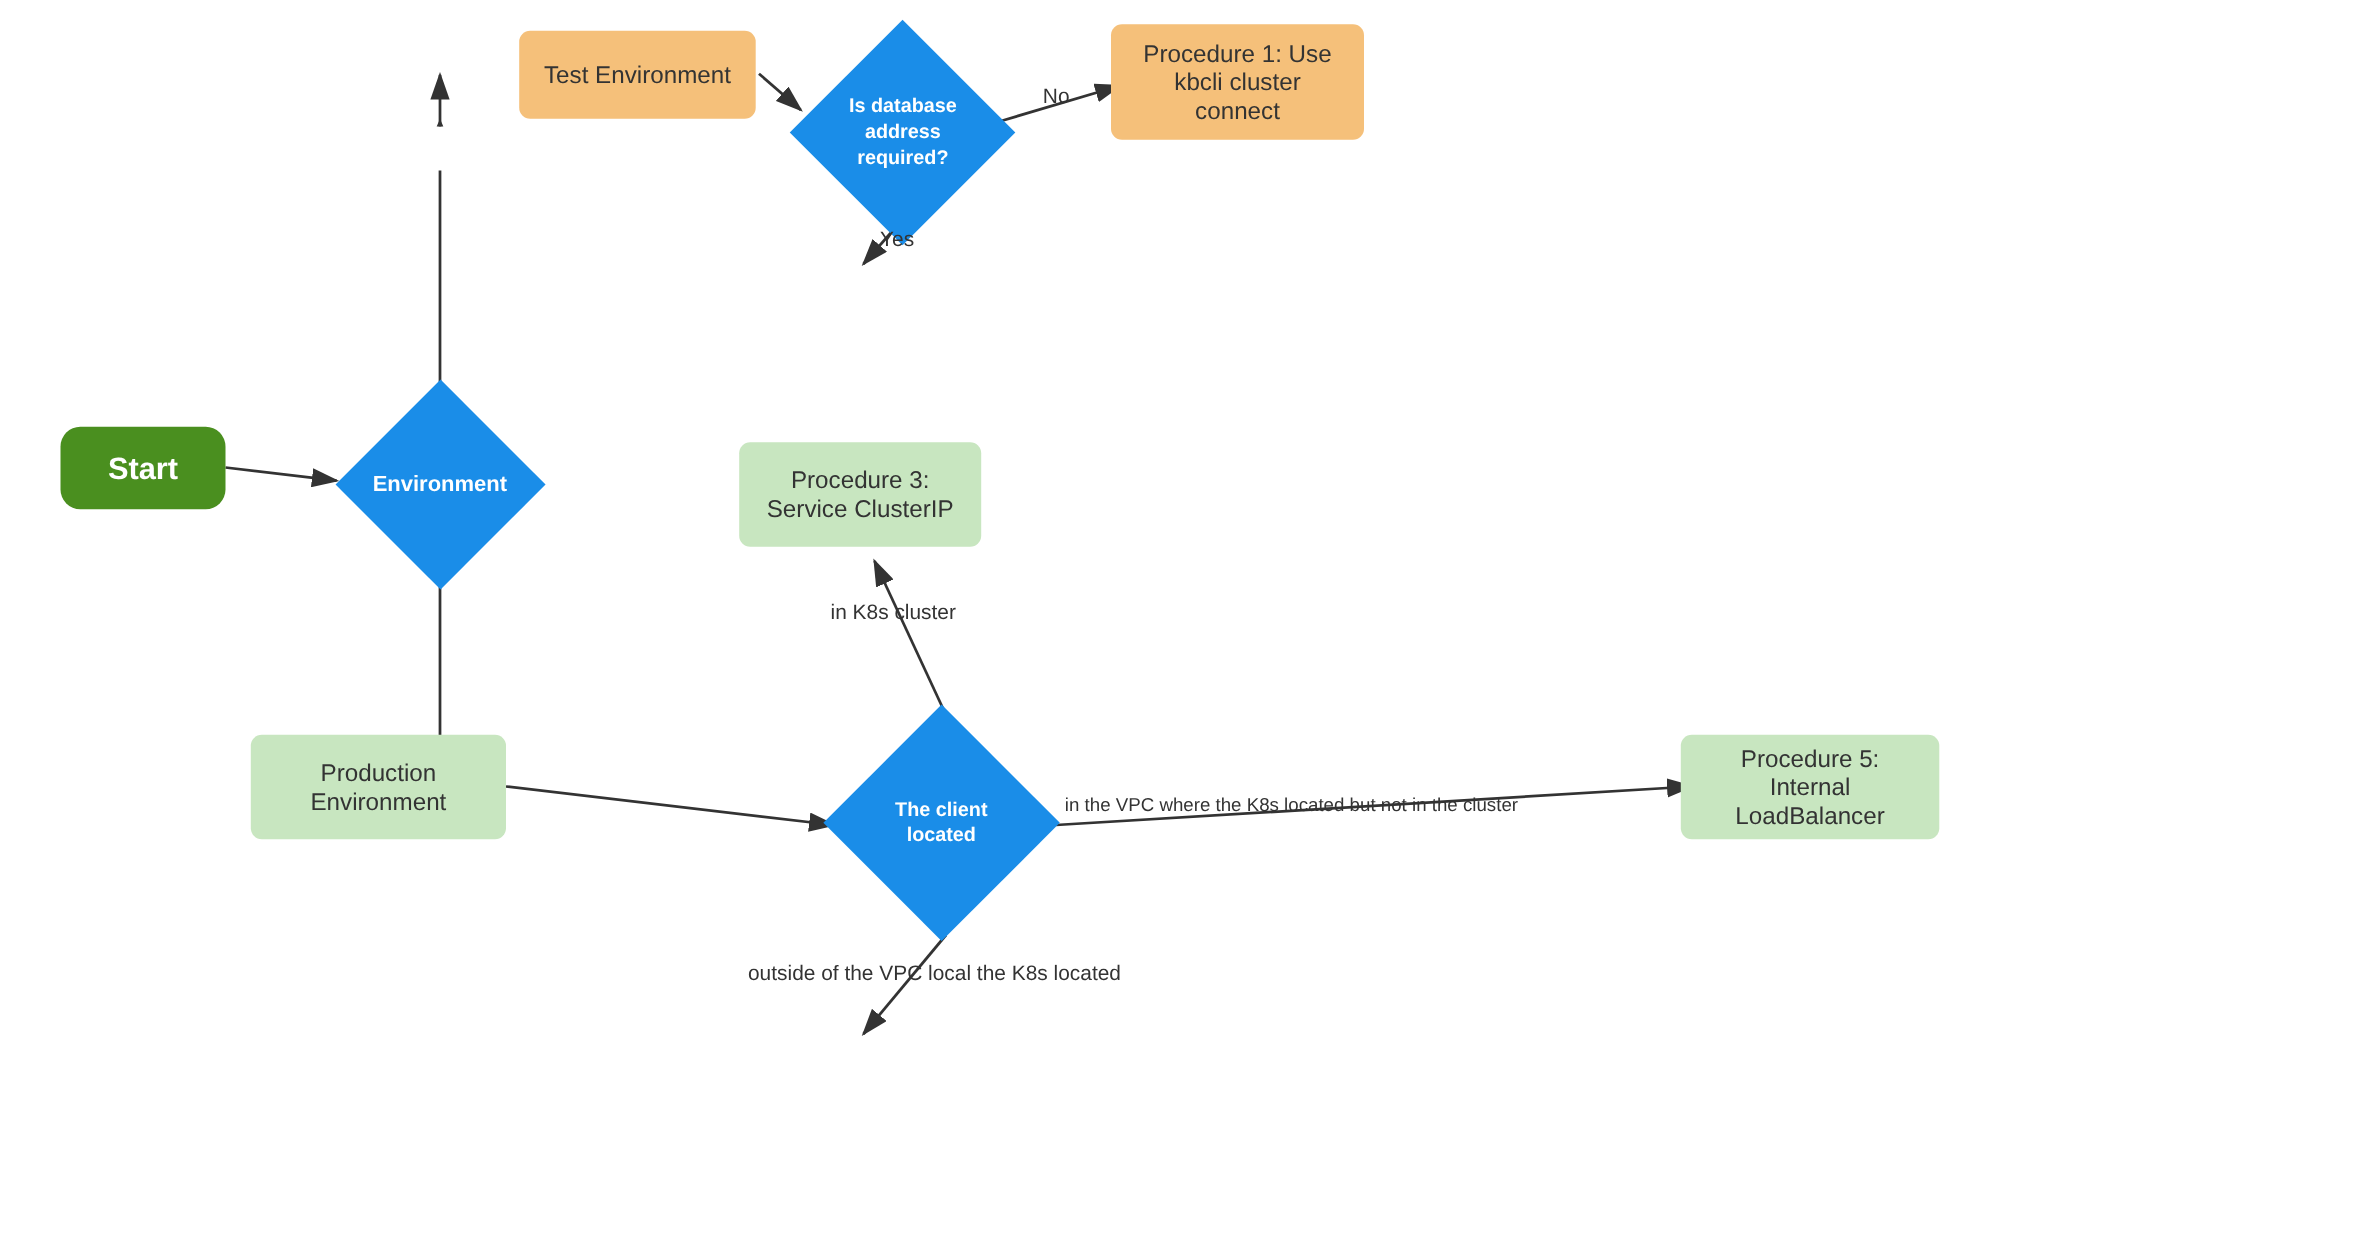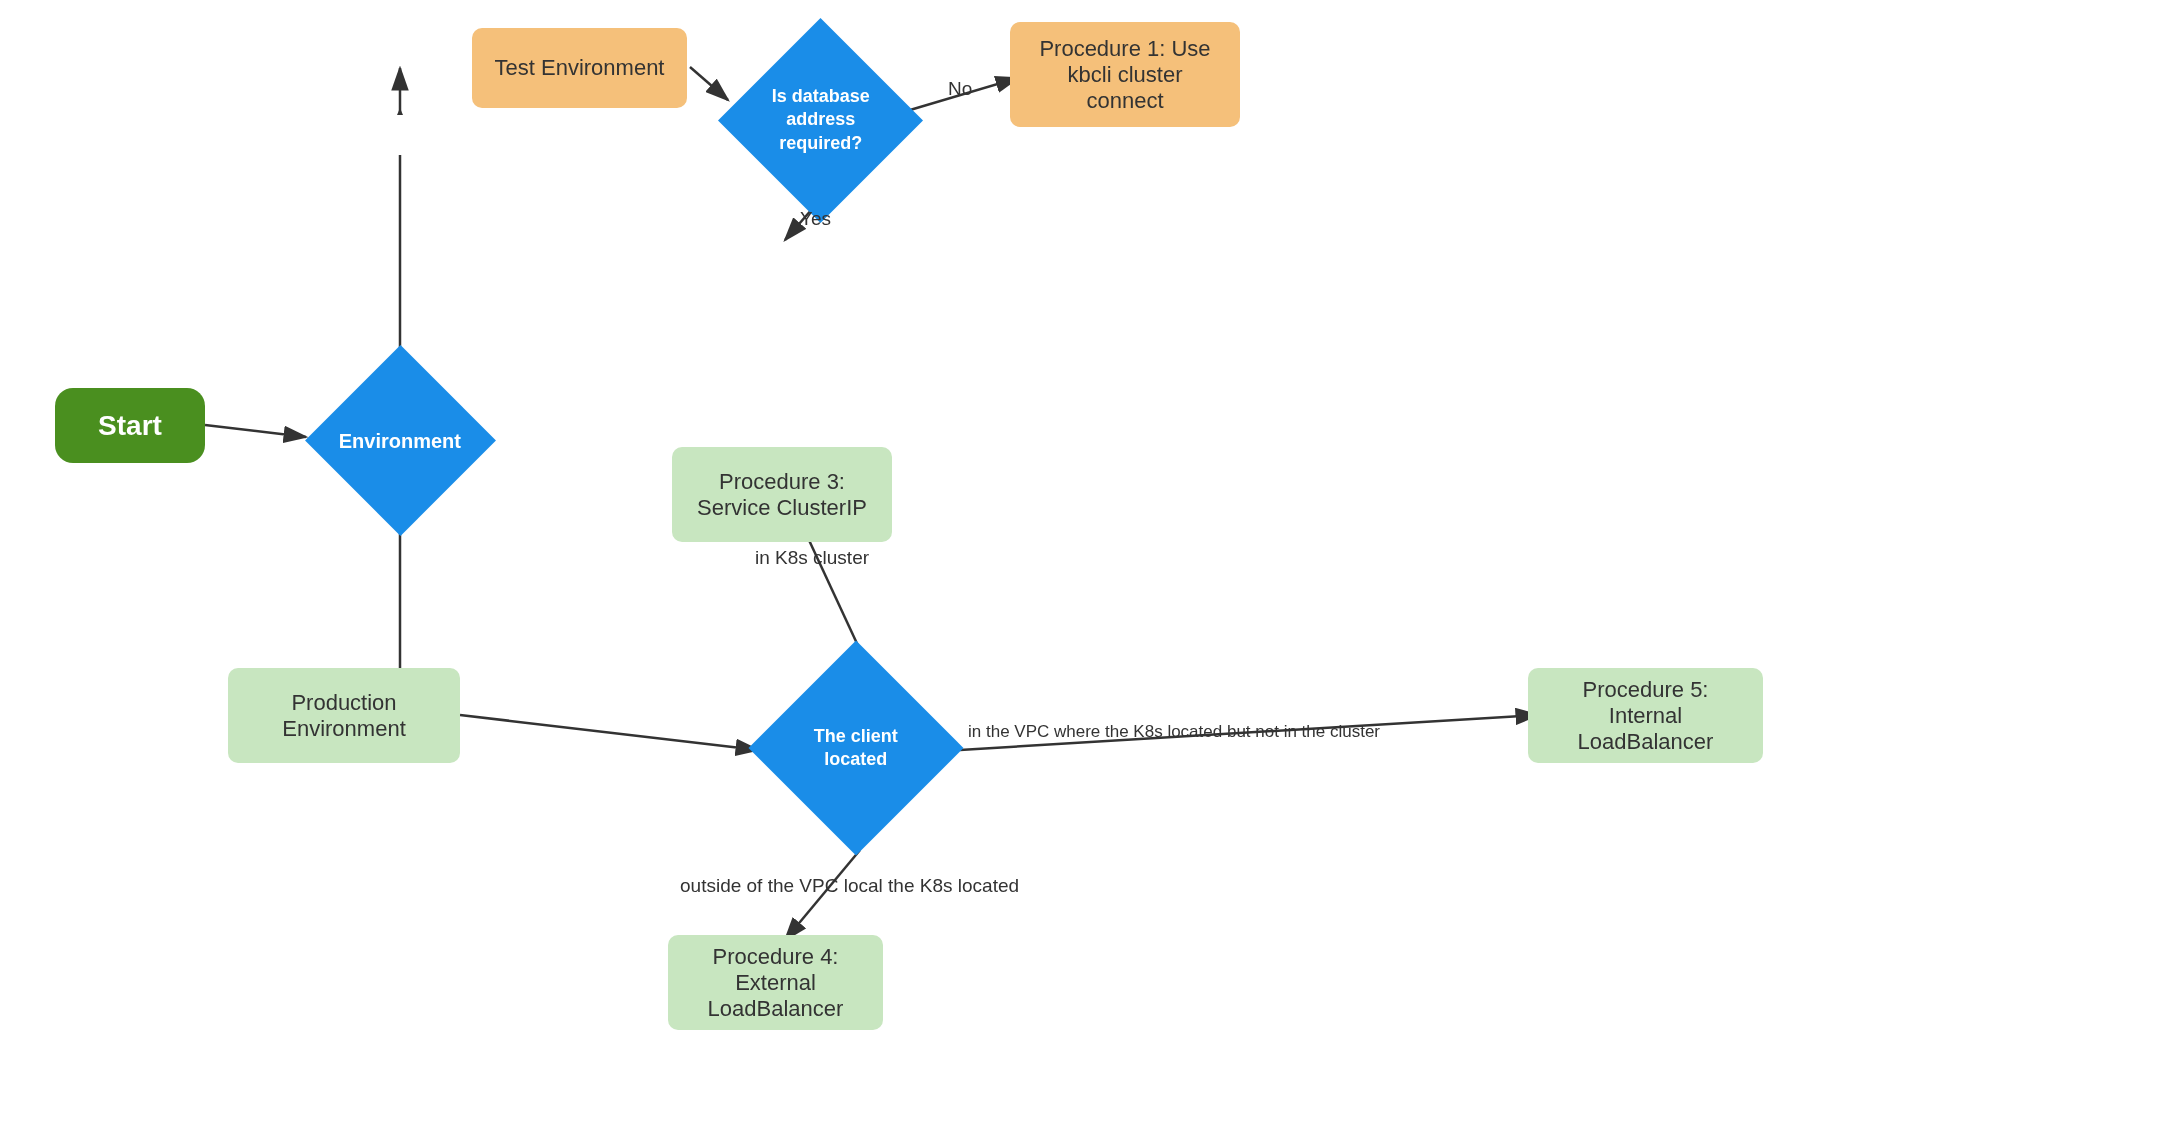--- a/index.html
+++ b/index.html
@@ -130,37 +130,34 @@
     <div class="node-diamond" style="width:145px;height:145px;display:flex;align-items:center;justify-content:center;">
       <div class="diamond-inner" style="font-size:18px;font-weight:bold;color:#fff;">Is database address required?</div>
     </div>
   </div>
 
   <div class="node" style="left:1010px; top:22px; width:230px; height:105px;">
     <div class="node-rect node-orange" style="width:230px;height:105px;display:flex;align-items:center;justify-content:center;">Procedure 1: Use kbcli cluster connect</div>
   </div>
 
 
-  <div class="node" style="left:672px; top:415px; width:220px; height:69px;margin-top:45px;">
+  <div class="node" style="left:672px; top:415px; width:220px; height:69px;">
     <div class="node-rect node-lightgreen" style="width:220px;height:95px;display:flex;align-items:center;justify-content:center;">Procedure 3: Service ClusterIP</div>
   </div>
 
   <div class="node" style="left:228px; top:668px; width:232px; height:95px;">
     <div class="node-rect node-lightgreen" style="width:232px;height:95px;display:flex;align-items:center;justify-content:center;">Production Environment</div>
   </div>
 
   <div class="node" style="left:748px; top:640px; width:215px; height:215px;">
     <div class="node-diamond" style="width:152px;height:152px;display:flex;align-items:center;justify-content:center;">
       <div class="diamond-inner" style="font-size:18px;font-weight:bold;color:#fff;">The client located</div>
     </div>
   </div>
 
-  <div class="node" style="left:668px; top:935px; width:215px; height:95px;">
-    <div class="node-rect node-lightgreen" style="width:215px;height:95px;display:flex;align-items:center;justify-content:center;">Procedure 4: External LoadBalancer</div>
-  </div>
 
   <div class="node" style="left:1528px; top:668px; width:235px; height:95px;">
     <div class="node-rect node-lightgreen" style="width:235px;height:95px;display:flex;align-items:center;justify-content:center;">Procedure 5: Internal LoadBalancer</div>
   </div>
 
   <div class="arrow-label" style="left:948px; top:78px;">No</div>
 
   <div class="arrow-label" style="left:800px; top:208px;">Yes</div>
 
   <div class="arrow-label" style="left:755px; top:547px;">in K8s cluster</div>

